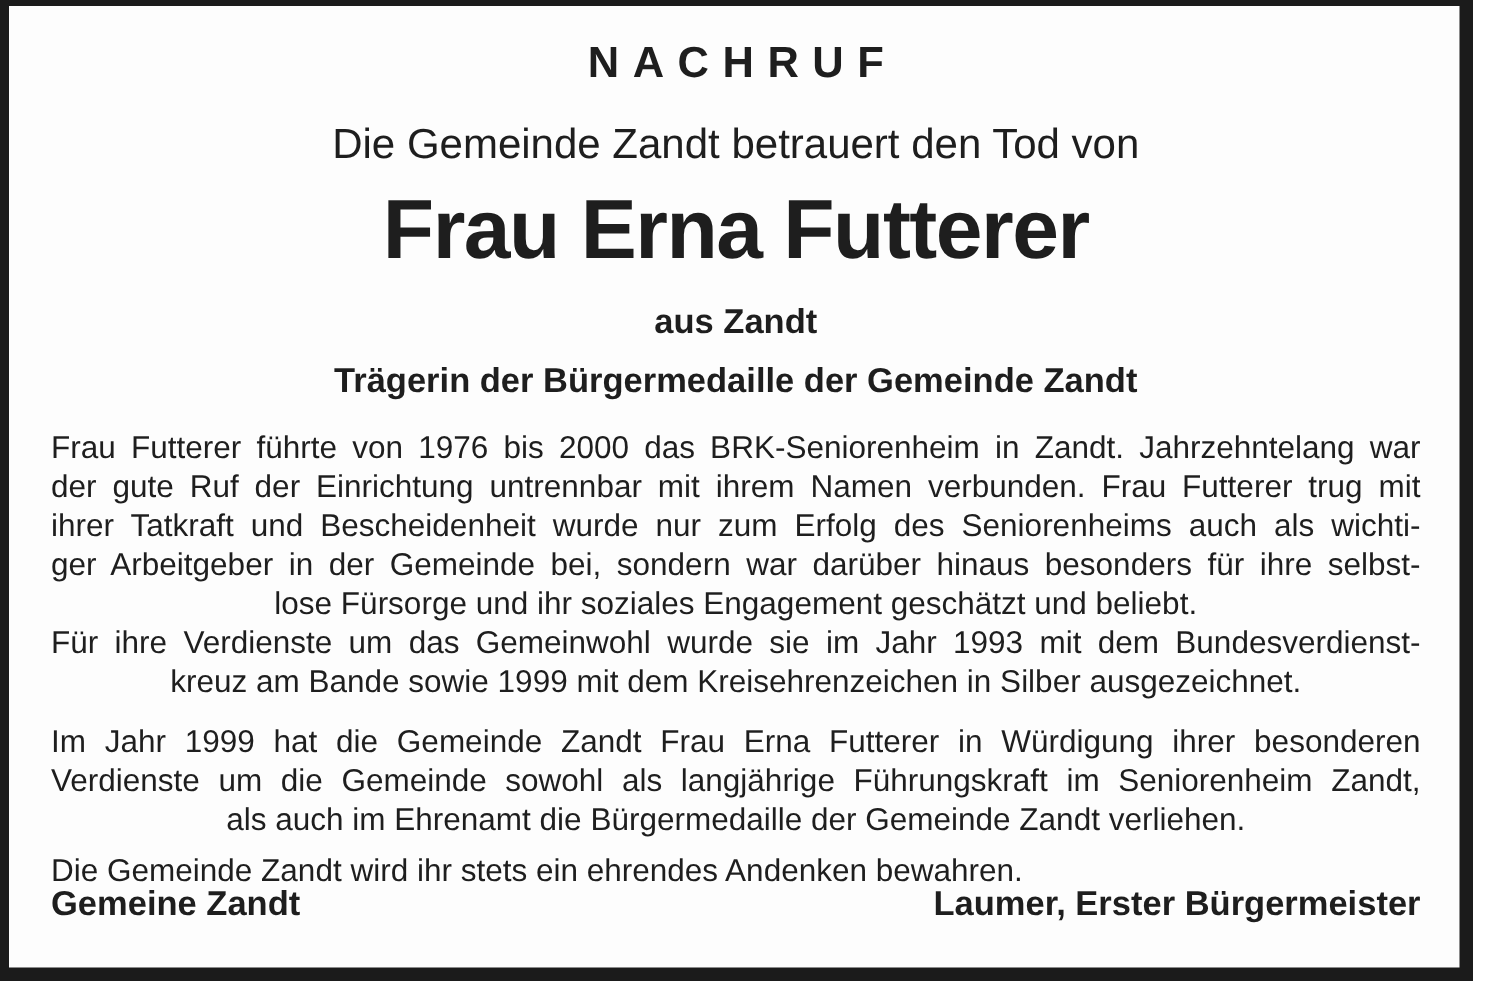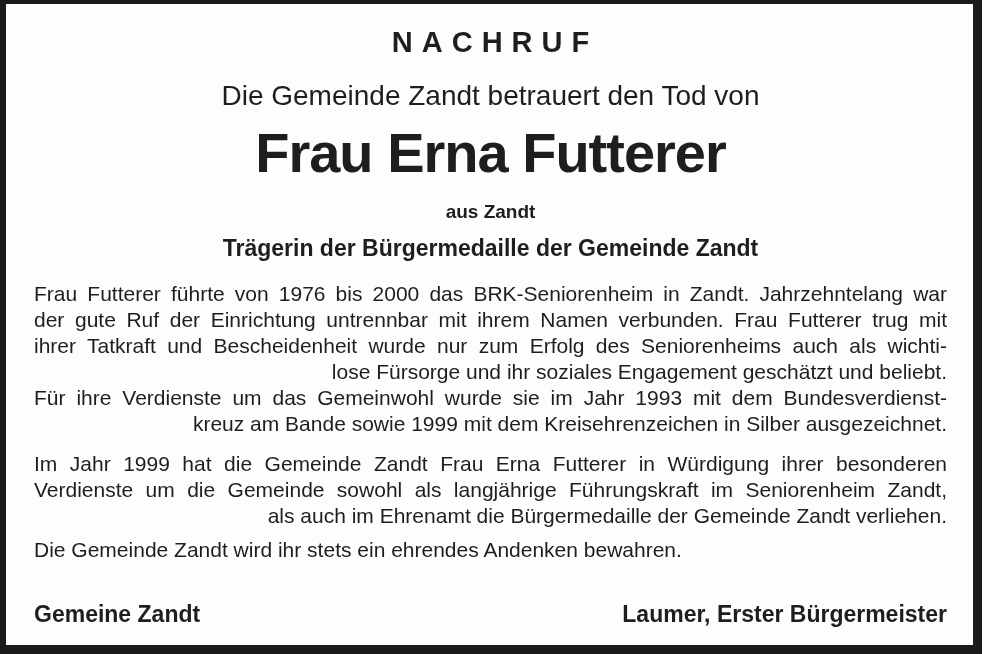--- a/index.html
+++ b/index.html
@@ -46,50 +46,50 @@
   .deceased-name {
     text-align: center;
     font-weight: bold;
     font-size: 56px;
     letter-spacing: -1px;
     margin-top: 8px;
   }
   .origin {
     text-align: center;
     font-weight: bold;
-    font-size: 19px;
+    font-size: 23px;
     margin-top: 16px;
   }
   .honor {
     text-align: center;
     font-weight: bold;
     font-size: 23px;
     margin-top: 12px;
   }
   .body-block {
     margin-top: 19px;
     font-size: 21px;
     line-height: 26px;
   }
   .body-block.second { margin-top: 14px; }
-  .line { text-align: right; }
+  .line { text-align: center; }
   .line.just {
     text-align: justify;
     text-align-last: justify;
   }
   .closing {
     margin-top: 8px;
     font-size: 21px;
     line-height: 26px;
   }
   .signatures {
     position: absolute;
     left: 28px;
     right: 26px;
-    bottom: 17px;
+    bottom: 29px;
     display: flex;
     justify-content: space-between;
     font-weight: bold;
     font-size: 23px;
   }
 </style>
 </head>
 <body>
 
 <div class="page">
@@ -102,20 +102,21 @@
     <div class="deceased-name">Frau Erna Futterer</div>
 
     <div class="origin">aus Zandt</div>
 
     <div class="honor">Trägerin der Bürgermedaille der Gemeinde Zandt</div>
 
     <div class="body-block">
       <div class="line just">Frau Futterer führte von 1976 bis 2000 das BRK-Seniorenheim in Zandt. Jahrzehntelang war</div>
       <div class="line just">der gute Ruf der Einrichtung untrennbar mit ihrem Namen verbunden. Frau Futterer trug mit</div>
       <div class="line just">ihrer Tatkraft und Bescheidenheit wurde nur zum Erfolg des Seniorenheims auch als wichti-</div>
+      <div class="line just">ger Arbeitgeber in der Gemeinde bei, sondern war darüber hinaus besonders für ihre selbst-</div>
       <div class="line">lose Fürsorge und ihr soziales Engagement geschätzt und beliebt.</div>
       <div class="line just">Für ihre Verdienste um das Gemeinwohl wurde sie im Jahr 1993 mit dem Bundesverdienst-</div>
       <div class="line">kreuz am Bande sowie 1999 mit dem Kreisehrenzeichen in Silber ausgezeichnet.</div>
     </div>
 
     <div class="body-block second">
       <div class="line just">Im Jahr 1999 hat die Gemeinde Zandt Frau Erna Futterer in Würdigung ihrer besonderen</div>
       <div class="line just">Verdienste um die Gemeinde sowohl als langjährige Führungskraft im Seniorenheim Zandt,</div>
       <div class="line">als auch im Ehrenamt die Bürgermedaille der Gemeinde Zandt verliehen.</div>
     </div>

